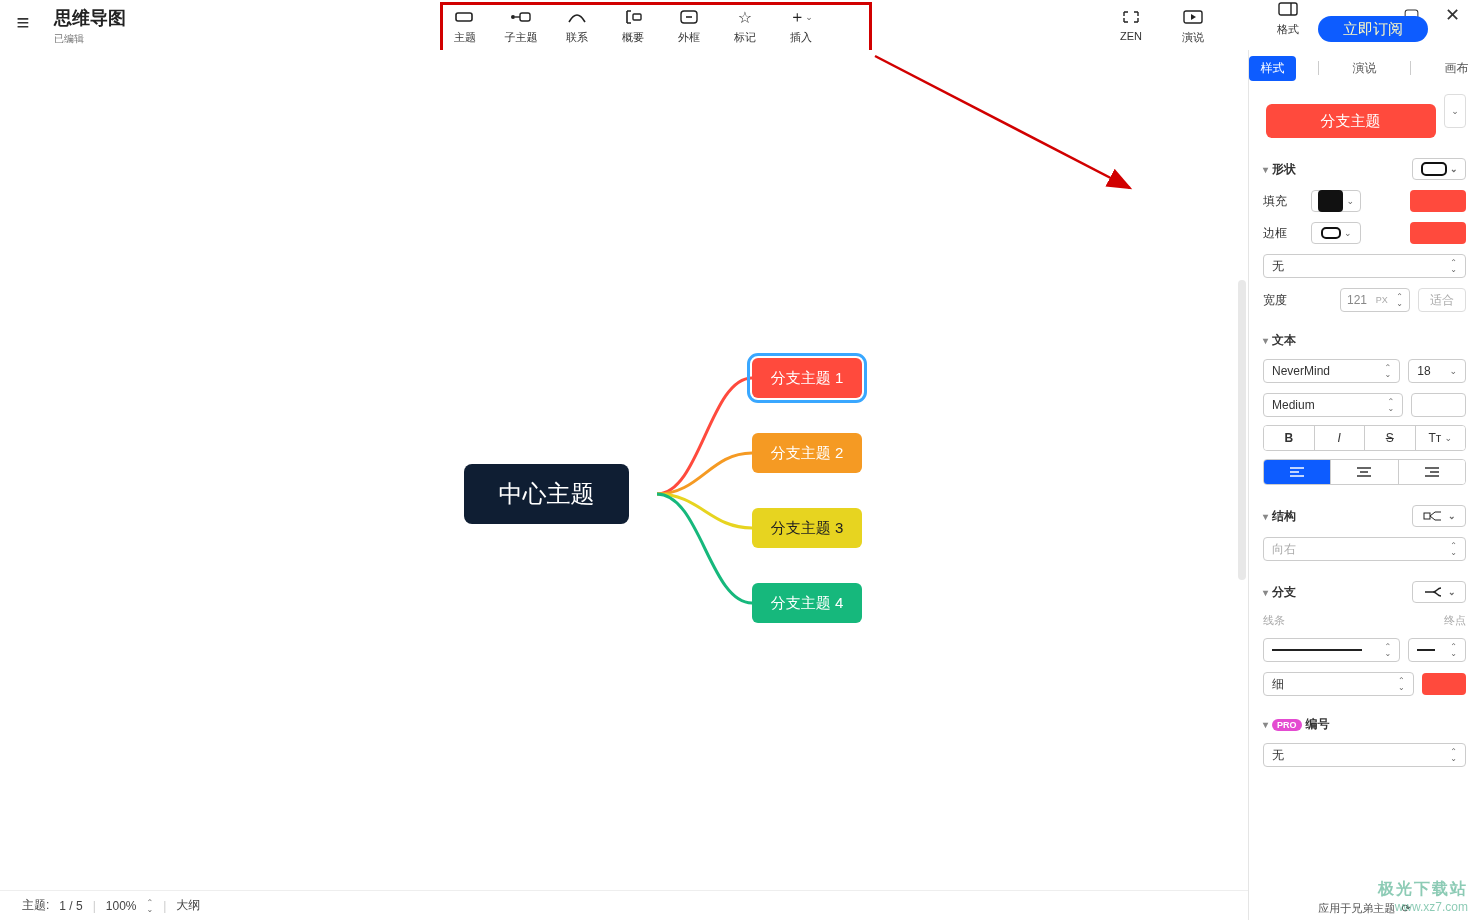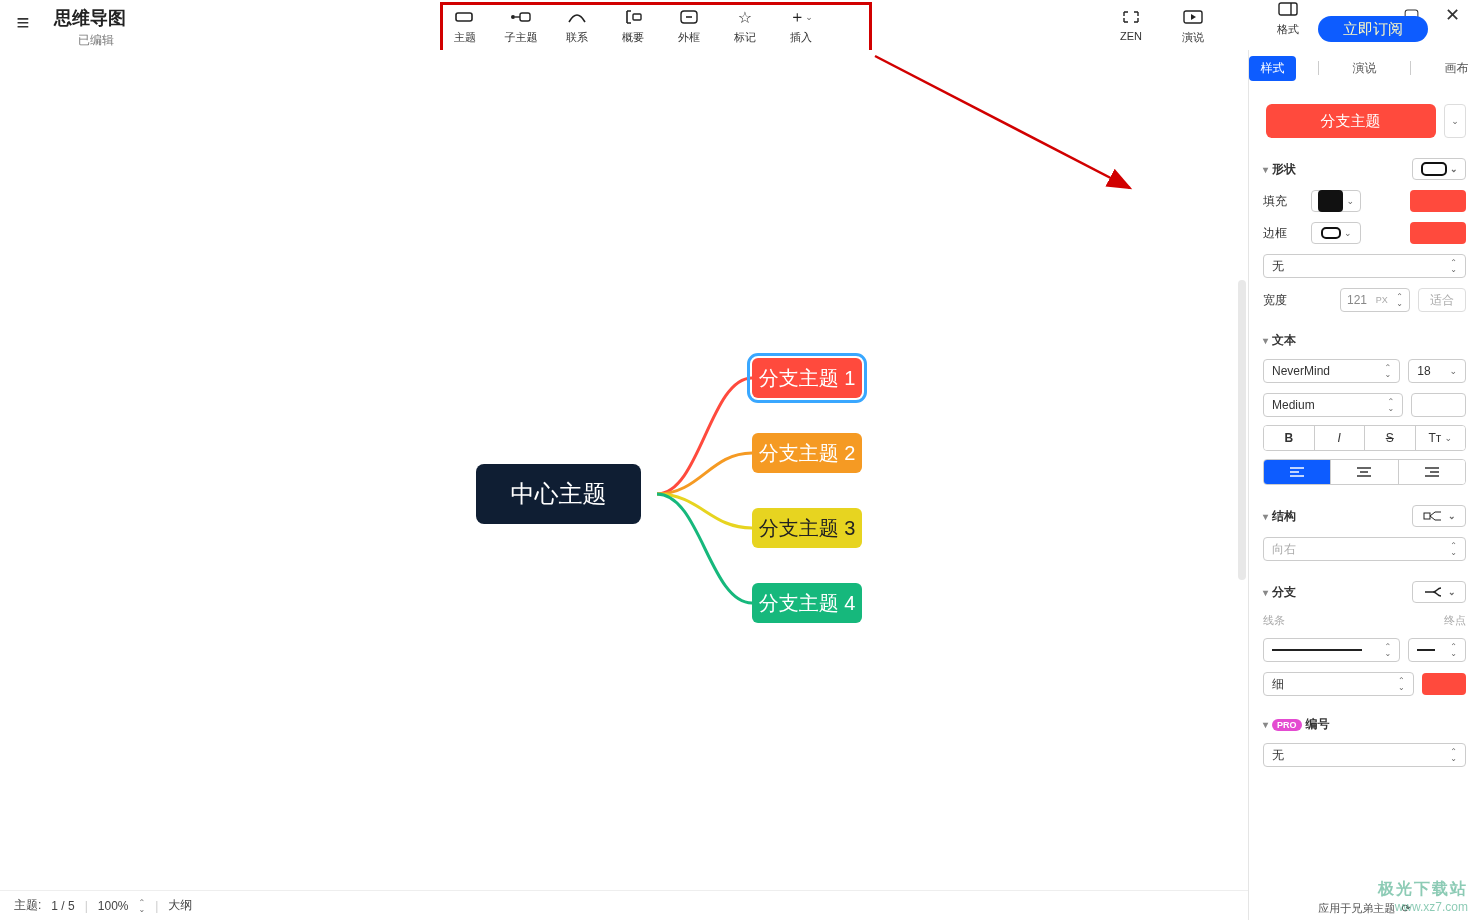--- a/index.html
+++ b/index.html
@@ -4,21 +4,21 @@
 <style>
   * { box-sizing: border-box; margin:0; padding:0; font-family: "Microsoft YaHei", Arial, sans-serif; }
   html,body { width:1480px; height:920px; background:#fff; overflow:hidden; }
   .titlebar { position:absolute; top:0; right:0; height:30px; display:flex; gap:25px; padding-right:20px; align-items:center; color:#333; font-size:18px;}
   .titlebar span { cursor:default; }
 
   .topbar { position:absolute; top:0; left:0; right:0; height:46px; display:flex; align-items:center; }
   .menu-btn { width:46px; height:46px; display:flex; align-items:center; justify-content:center; font-size:22px; color:#333;}
   .doc-title-block { position:absolute; left:54px; top:6px; }
   .doc-title { font-size:18px; font-weight:600; color:#222;}
-  .doc-sub   { font-size:12px; color:#777; margin-top:2px;margin-left:24px;}
+  .doc-sub   { font-size:10px; color:#777; margin-top:2px;}
 
   .tool-group-outline { position:absolute; left:440px; top:2px; width:432px; height:66px; border:3px solid #d10000; pointer-events:none;}
   .tool-group { position:absolute; left:448px; top:8px; display:flex; gap:22px; }
   .tool-item { display:flex; flex-direction:column; align-items:center; gap:4px; min-width:34px;}
   .tool-item .ico { height:18px; display:flex; align-items:center; justify-content:center; color:#222; font-size:16px;}
   .tool-item .lbl { font-size:11px; color:#333;}
   .tool-ins { display:flex; align-items:center;}
 
   .right-top-tools { position:absolute; top:8px; right:270px; display:flex; gap:28px;}
   .right-top-tools .tool-item .ico { font-size:18px;}
@@ -27,21 +27,21 @@
   .subscribe-btn { position:absolute; top:16px; right:52px; width:110px; height:26px; background:#0d5cff; color:#fef9c3; border-radius:13px; font-size:15px; display:flex; align-items:center; justify-content:center; border:none;}
 
   .panel { position:absolute; top:50px; right:0; bottom:0; width:232px; border-left:1px solid #e5e5e5; overflow:hidden; font-size:12px; color:#333;}
   .panel-tabs { height:30px; display:flex; align-items:center; justify-content:center; gap:12px; padding-top:6px;}
   .panel-tab { width:58px; text-align:center; padding:4px 0; color:#555; border-radius:4px;}
   .panel-tab.active { background:#0d5cff; color:#fff;}
   .panel-tab-sep { width:1px; height:14px; background:#ccc; margin:0 10px;}
 
   .panel-body { position:absolute; top:36px; left:0; right:0; bottom:0; overflow-y:hidden; padding:0 14px 10px 14px;}
   .big-red-btn { margin:10px auto 0; width:170px; height:34px; background:#ff4a3d; color:#fff; font-size:15px; border-radius:6px; display:flex; align-items:center; justify-content:center;}
-  .big-red-row { display:flex; align-items:flex-end; gap:6px; margin-top:8px;}
+  .big-red-row { display:flex; align-items:flex-start; gap:6px; margin-top:8px;}
   .drop-small { width:22px; height:34px; border:1px solid #ddd; border-radius:4px; display:flex; align-items:center; justify-content:center;}
 
   .sect-head { display:flex; align-items:center; margin-top:20px; color:#333; font-weight:600;}
   .sect-head .chev { color:#888; margin-right:4px; font-size:10px;}
   .sect-head .right-ctrl { margin-left:auto; }
   .pill { border:1px solid #ccc; border-radius:4px; height:22px; display:flex; align-items:center; justify-content:center; padding:0 6px; background:#fff;}
   .row { display:flex; align-items:center; margin-top:10px; gap:8px;}
   .row .label { flex:0 0 40px;}
   .swatch { width:56px; height:22px; border-radius:4px;}
   .sw-red { background:#ff4a3d;}
@@ -57,32 +57,32 @@
   .btn-row .seg.active { background:#0d5cff; color:#fff;}
 
   .muted { color:#aaa;}
   .pro-badge { background:#e44bd1; color:#fff; font-size:9px; border-radius:6px; padding:1px 5px; margin-right:4px; font-weight:700;}
 
   .apply-row { position:absolute; bottom:4px; left:0; right:0; text-align:center; font-size:11px; color:#555;margin-top:44px;}
 
   .canvas { position:absolute; top:50px; left:0; right:232px; bottom:30px; background:#fff;}
 
   
-  .central { position:absolute; left:476px; top:414px; width:165px; height:60px; background:#0f1e33; color:#fff; border-radius:8px; display:flex; align-items:center; justify-content:center; font-size:24px; font-weight:500;}
-  .branch { position:absolute; width:110px; height:40px; border-radius:6px; display:flex; align-items:center; justify-content:center; font-size:20px; font-weight:500; color:#fff;}
+  .central { position:absolute; left:464px; top:414px; width:165px; height:60px; background:#0f1e33; color:#fff; border-radius:8px; display:flex; align-items:center; justify-content:center; font-size:24px; font-weight:500;}
+  .branch { position:absolute; width:110px; height:40px; border-radius:6px; display:flex; align-items:center; justify-content:center; font-size:15px; font-weight:500; color:#fff;}
   .b1 { left:752px; top:308px; background:#ff4a3d; outline:3px solid #39a7ff; outline-offset:2px;}
   .b2 { left:752px; top:383px; background:#f59a23;}
   .b3 { left:752px; top:458px; background:#e7d420; color:#222;}
   .b4 { left:752px; top:533px; background:#16b87c;}
 
   .connectors { position:absolute; left:0; top:0; width:100%; height:100%; pointer-events:none;}
 
   .arrow-svg { position:absolute; left:0; top:0; width:1250px; height:900px; pointer-events:none;}
 
-  .statusbar { position:absolute; left:0; right:232px; bottom:0; height:30px; border-top:1px solid #eee; display:flex; align-items:center; padding:0 14px; gap:10px; font-size:12px; color:#444;}
+  .statusbar { position:absolute; left:0; right:232px; bottom:0; height:30px; border-top:1px solid #eee; display:flex; align-items:center; padding:0 22px; gap:10px; font-size:12px; color:#444;}
   .statusbar .sep { color:#ccc;}
 
   .scroll-hint { position:absolute; right:234px; top:280px; width:8px; height:300px; background:#e8e8e8; border-radius:4px;}
 
   .watermark { position:absolute; right:12px; bottom:6px; text-align:right; pointer-events:none; }
   .watermark .l1 { font-size:16px; color:rgba(0,140,90,.45); font-weight:700; letter-spacing:2px;}
   .watermark .l2 { font-size:12px; color:rgba(0,140,90,.45);}
 
   .updn { display:inline-flex; flex-direction:column; font-size:8px; line-height:7px; color:#666;}
   .chev-v { font-size:9px; color:#666;}

